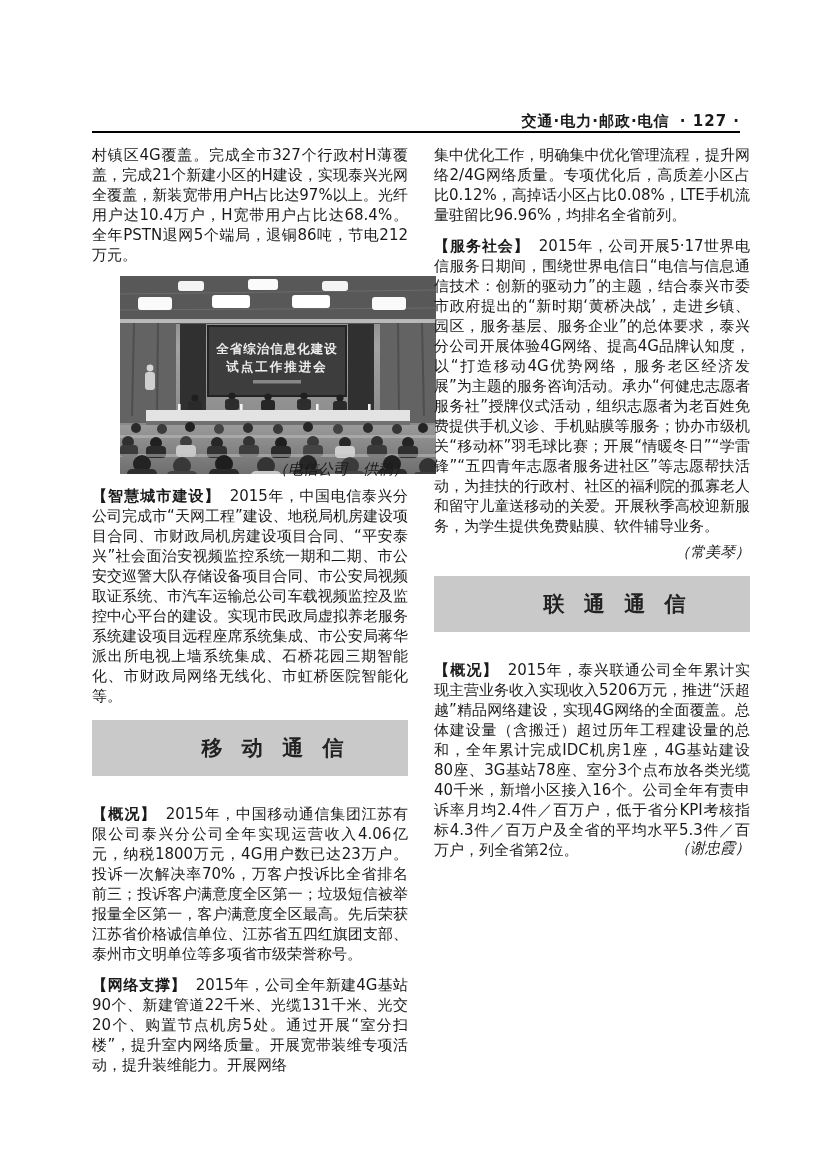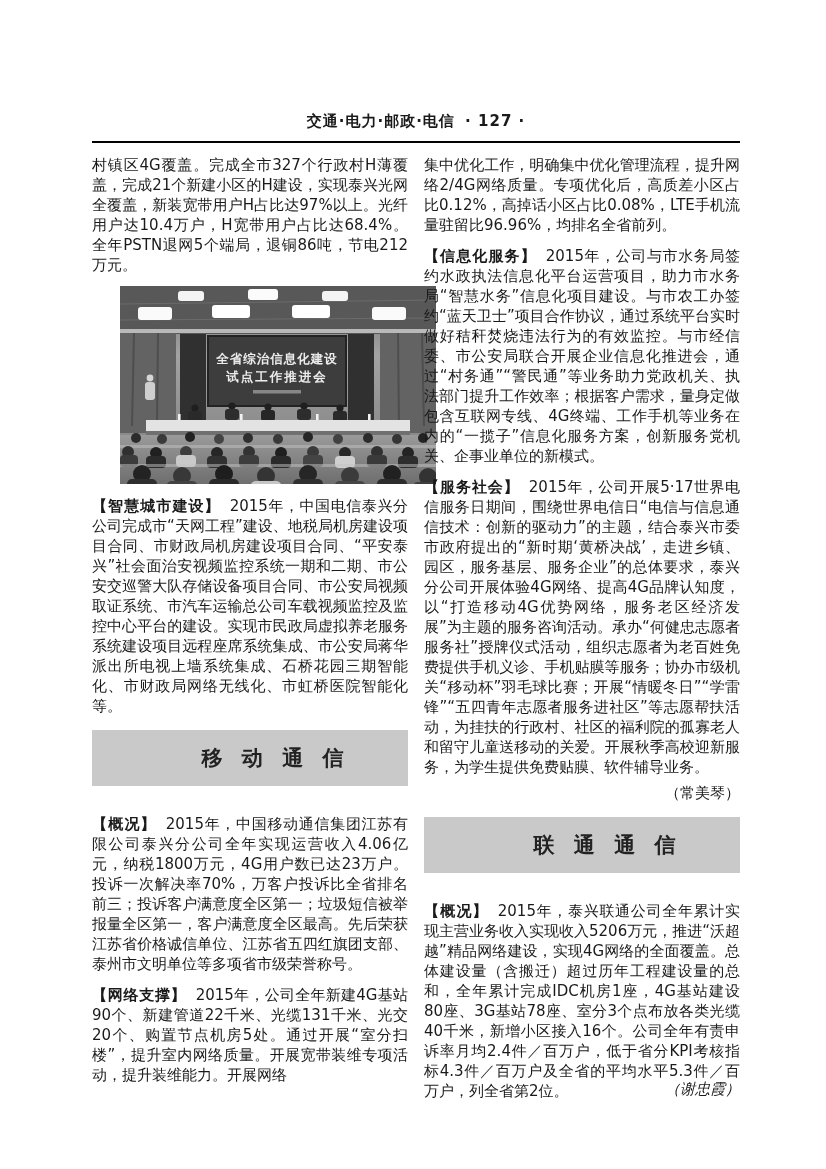--- a/index.html
+++ b/index.html
@@ -3,41 +3,41 @@
 <meta charset="utf-8">
 <style>
   html,body { margin:0; padding:0; background:#e8e8e8; }
   .page {
     position:relative; width:826px; height:1169px; margin:0 auto;
     background:#ffffff; overflow:hidden;
     font-family:"DejaVu Sans","Liberation Sans",sans-serif;
     color:#1a1a1a;
   }
   .content { position:absolute; left:92px; top:112px; width:648px; }
-  .header-row { text-align:center; font-size:15px; font-weight:bold; letter-spacing:1px; padding-bottom:10px; }
+  .header-row { text-align:right; font-size:15px; font-weight:bold; letter-spacing:1px; padding-bottom:0; }
   .header-row .pageno { font-weight:bold; margin-left:4px; }
   .rule { border-bottom:2.5px solid #000; margin-bottom:10px; }
-  .columns { display:flex; gap:16px;margin-top:12px; }
+  .columns { display:flex; gap:26px;margin-top:12px; }
   .col { width:316px; flex:0 0 316px; }
   p.body { font-size:15px; line-height:20px; text-align:justify; margin:0 0 11px 0; }
   p.body .entry-label { font-weight:bold; margin-right:9px; letter-spacing:0.5px; }
   .section-box {
     background:#c9c9c9; height:56px; margin:14px 0 28px 0;
     display:flex; align-items:center; justify-content:center;
     font-size:21px; font-weight:bold; letter-spacing:6px; text-indent:6px; color:#222;padding-left:45px;
   }
   figure.photo-figure { margin:2px 0 12px 0;padding-left:28px; }
   .photo-wrap { width:316px; height:198px; background:#888; }
   .photo-caption {
     position:relative; margin-top:8px; font-size:15px; line-height:25px;
     font-style:italic; font-family:"DejaVu Serif","Liberation Serif",serif;
     text-indent:2em; text-align:justify;
   }
   .photo-credit { position:absolute; right:0; bottom:0; font-style:italic; }
-  .signature { text-align:right; font-size:15px; 
+  .signature { text-align:right; font-size:15px; font-style:italic;
     font-family:"DejaVu Serif","Liberation Serif",serif; margin:-4px 0 12px 0; }
   .sig-inline { float:right; font-style:italic; font-family:Liberation Mono, monospace; }
   svg text.banner { font-family:"DejaVu Sans","Liberation Sans",sans-serif; font-weight:bold; }
 </style>
 </head>
 <body>
 
 <div class="page">
   <div class="content">
 
@@ -173,20 +173,21 @@
                 <circle cx="230" cy="190" r="9" fill="#3b3b3b"></circle>
                   <rect x="215" y="195" width="30" height="8" rx="5" fill="#454545"></rect>
                 <circle cx="272" cy="188" r="9" fill="#212121"></circle>
                   <rect x="257" y="193" width="30" height="10" rx="5" fill="#2c2c2c"></rect>
                 <circle cx="308" cy="191" r="9" fill="#333333"></circle>
                   <rect x="294" y="196" width="26" height="6" rx="4" fill="#3d3d3d"></rect>
               </g>
             </svg>
           </div>
           <figcaption class="photo-caption">
+            <span class="photo-credit">（电信公司　供稿）</span>
           </figcaption>
         </figure>
 
         <p class="body">
           <b class="entry-label">【智慧城市建设】</b><span>2015年，中国电信泰兴分公司完成市“天网工程”建设、地税局机房建设项目合同、市财政局机房建设项目合同、“平安泰兴”社会面治安视频监控系统一期和二期、市公安交巡警大队存储设备项目合同、市公安局视频取证系统、市汽车运输总公司车载视频监控及监控中心平台的建设。实现市民政局虚拟养老服务系统建设项目远程座席系统集成、市公安局蒋华派出所电视上墙系统集成、石桥花园三期智能化、市财政局网络无线化、市虹桥医院智能化等。</span>
         </p>
 
         <div class="section-box">移 动 通 信</div>
 
         <p class="body">
@@ -196,23 +197,20 @@
         <p class="body">
           <b class="entry-label">【网络支撑】</b><span>2015年，公司全年新建4G基站90个、新建管道22千米、光缆131千米、光交20个、购置节点机房5处。通过开展“室分扫楼”，提升室内网络质量。开展宽带装维专项活动，提升装维能力。开展网络</span>
         </p>
 
       </div>
 
       <div class="col">
 
         <p class="body"><span>集中优化工作，明确集中优化管理流程，提升网络2/4G网络质量。专项优化后，高质差小区占比0.12%，高掉话小区占比0.08%，LTE手机流量驻留比96.96%，均排名全省前列。</span></p>
 
-        <p class="body">
-          <b class="entry-label">【信息化服务】</b><span>2015年，公司与市水务局签约水政执法信息化平台运营项目，助力市水务局“智慧水务”信息化项目建设。与市农工办签约“蓝天卫士”项目合作协议，通过系统平台实时做好秸秆焚烧违法行为的有效监控。与市经信委、市公安局联合开展企业信息化推进会，通过“村务通”“警民通”等业务助力党政机关、执法部门提升工作效率；根据客户需求，量身定做包含互联网专线、4G终端、工作手机等业务在内的“一揽子”信息化服务方案，创新服务党机关、企事业单位的新模式。</span>
-        </p>
 
         <p class="body">
           <b class="entry-label">【服务社会】</b><span>2015年，公司开展5·17世界电信服务日期间，围绕世界电信日“电信与信息通信技术：创新的驱动力”的主题，结合泰兴市委市政府提出的“新时期‘黄桥决战’，走进乡镇、园区，服务基层、服务企业”的总体要求，泰兴分公司开展体验4G网络、提高4G品牌认知度，以“打造移动4G优势网络，服务老区经济发展”为主题的服务咨询活动。承办“何健忠志愿者服务社”授牌仪式活动，组织志愿者为老百姓免费提供手机义诊、手机贴膜等服务；协办市级机关“移动杯”羽毛球比赛；开展“情暖冬日”“学雷锋”“五四青年志愿者服务进社区”等志愿帮扶活动，为挂扶的行政村、社区的福利院的孤寡老人和留守儿童送移动的关爱。开展秋季高校迎新服务，为学生提供免费贴膜、软件辅导业务。</span>
         </p>
         <div class="signature">（常美琴）</div>
 
         <div class="section-box">联 通 通 信</div>
 
         <p class="body">
           <b class="entry-label">【概况】</b><span>2015年，泰兴联通公司全年累计实现主营业务收入实现收入5206万元，推进“沃超越”精品网络建设，实现4G网络的全面覆盖。总体建设量（含搬迁）超过历年工程建设量的总和，全年累计完成IDC机房1座，4G基站建设80座、3G基站78座、室分3个点布放各类光缆40千米，新增小区接入16个。公司全年有责申诉率月均2.4件／百万户，低于省分KPI考核指标4.3件／百万户及全省的平均水平5.3件／百万户，列全省第2位。</span>

